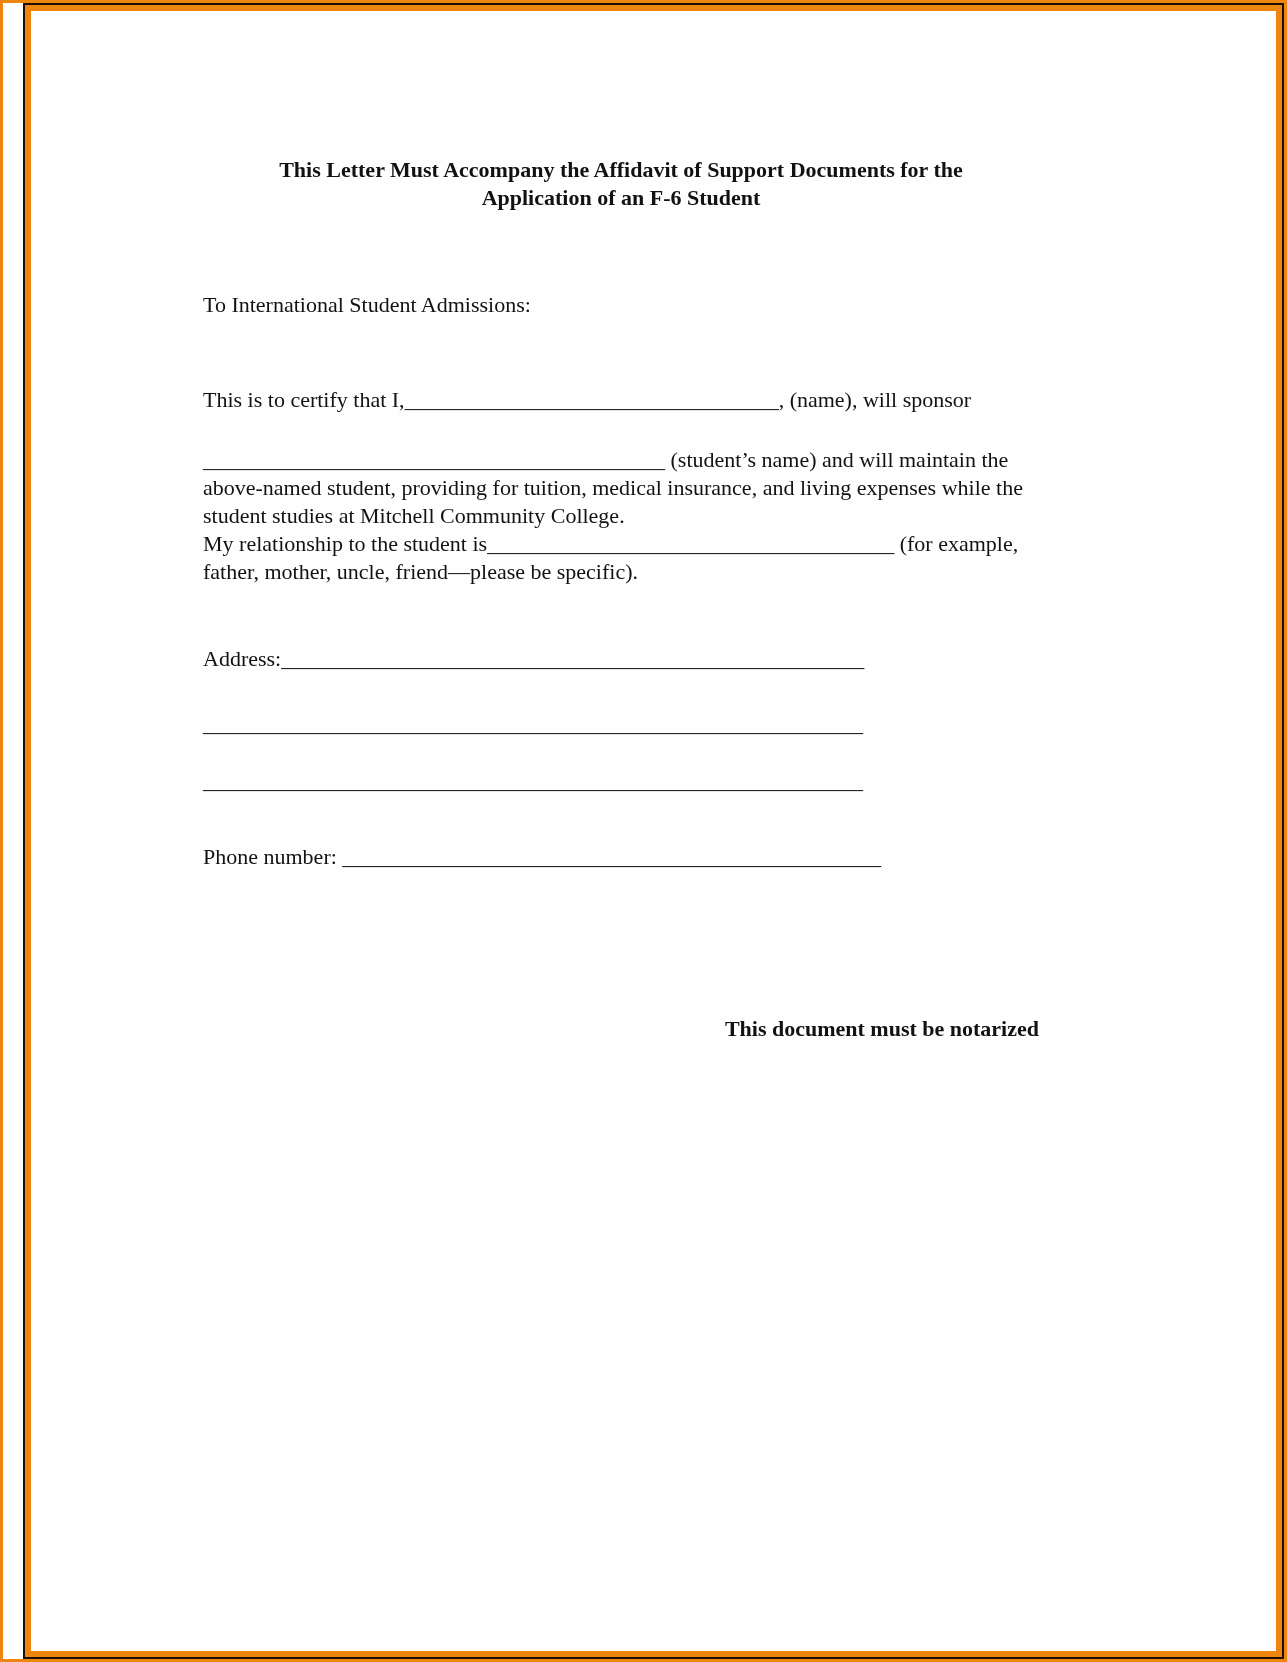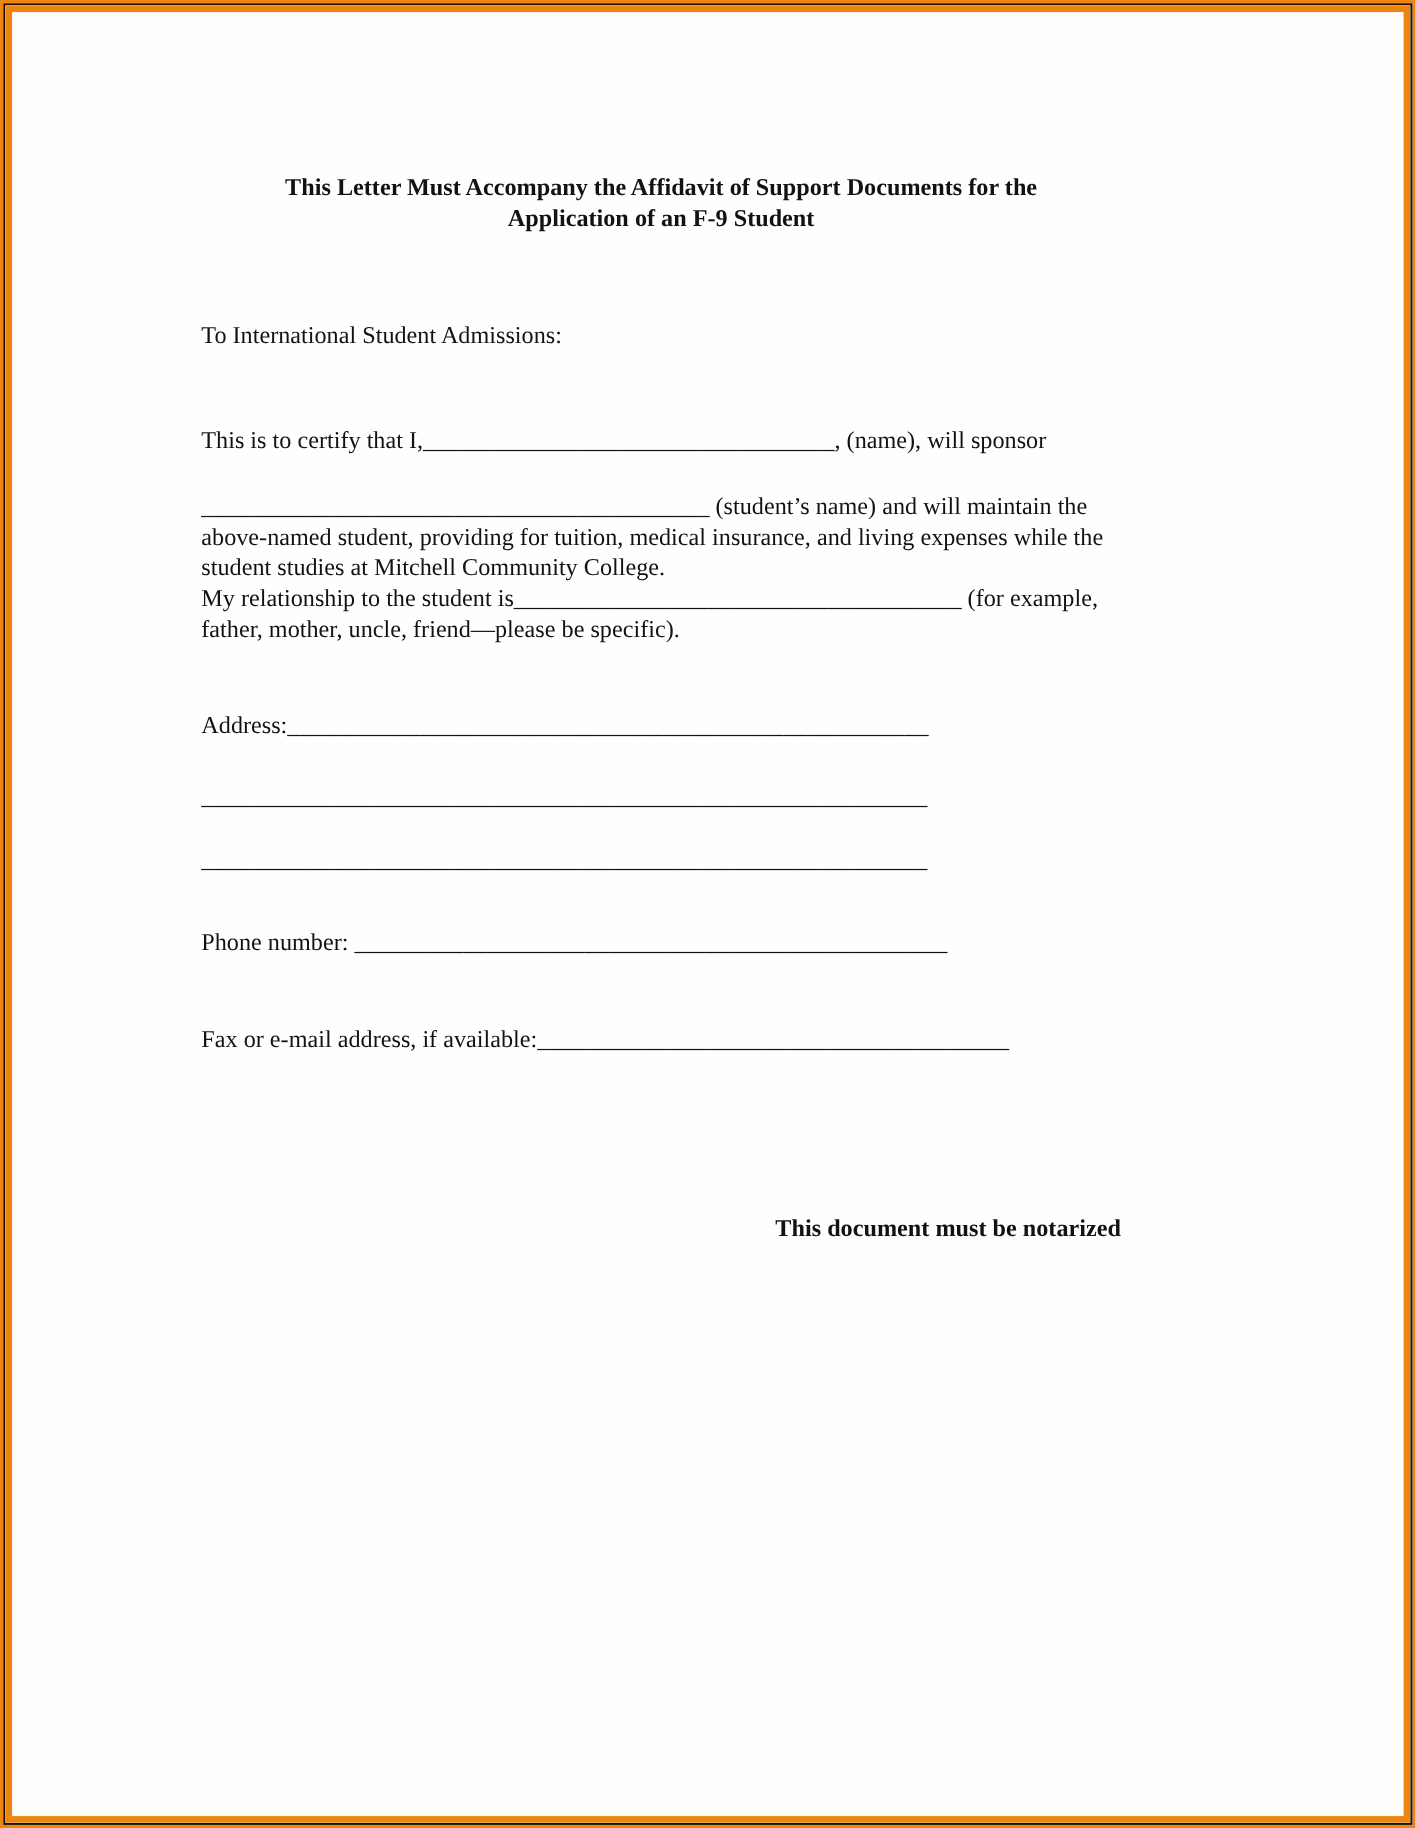--- a/index.html
+++ b/index.html
@@ -7,20 +7,21 @@
     padding: 0;
     background: #ffffff;
     font-family: "Liberation Serif", "DejaVu Serif", serif;
   }
   .page {
     width: 1287px;
     height: 1662px;
     box-sizing: border-box;
     border: 3px solid #ED850E;
     background: #ffffff;
+    padding-left: 20px;
   }
   .frame-black {
     width: 100%;
     height: 100%;
     box-sizing: border-box;
     border: 2px solid #1A1006;
   }
   .frame-inner {
     width: 100%;
     height: 100%;
@@ -67,41 +68,40 @@
 <body>
 
 <div class="page">
   <div class="frame-black">
     <div class="frame-inner">
       <div class="doc">
         <div class="doc-col">
 
           <h1 class="title">
             <span>This Letter Must Accompany the Affidavit of Support Documents for the</span>
-            <span>Application of an F-9 Student</span>
+            <span>Application of an F-6 Student</span>
           </h1>
 
           <p class="salutation">To International Student Admissions:</p>
 
           <p class="certify"><span>This is to certify that I,</span><span class="blank">__________________________________</span><span>, (name), will sponsor</span></p>
 
           <p class="maintain"><span class="blank">__________________________________________</span><span> (student’s name) and will maintain the above-named student, providing for tuition, medical insurance, and living expenses while the student studies at Mitchell Community College.</span></p>
 
           <p class="relationship"><span>My relationship to the student is</span><span class="blank">_____________________________________</span><span> (for example, father, mother, uncle, friend—please be specific).</span></p>
 
 
           <p class="address"><span>Address:</span><span class="blank">_____________________________________________________</span></p>
 
           <p class="addr-line2"><span class="blank">____________________________________________________________</span></p>
 
           <p class="addr-line3"><span class="blank">____________________________________________________________</span></p>
 
           <p class="phone"><span>Phone number: </span><span class="blank">_________________________________________________</span></p>
 
-          <p class="fax"><span>Fax or e-mail address, if available:</span><span class="blank">_______________________________________</span></p>
 
           <p class="notarize">This document must be notarized</p>
 
         </div>
       </div>
     </div>
   </div>
 </div>
 
 </body></html>

